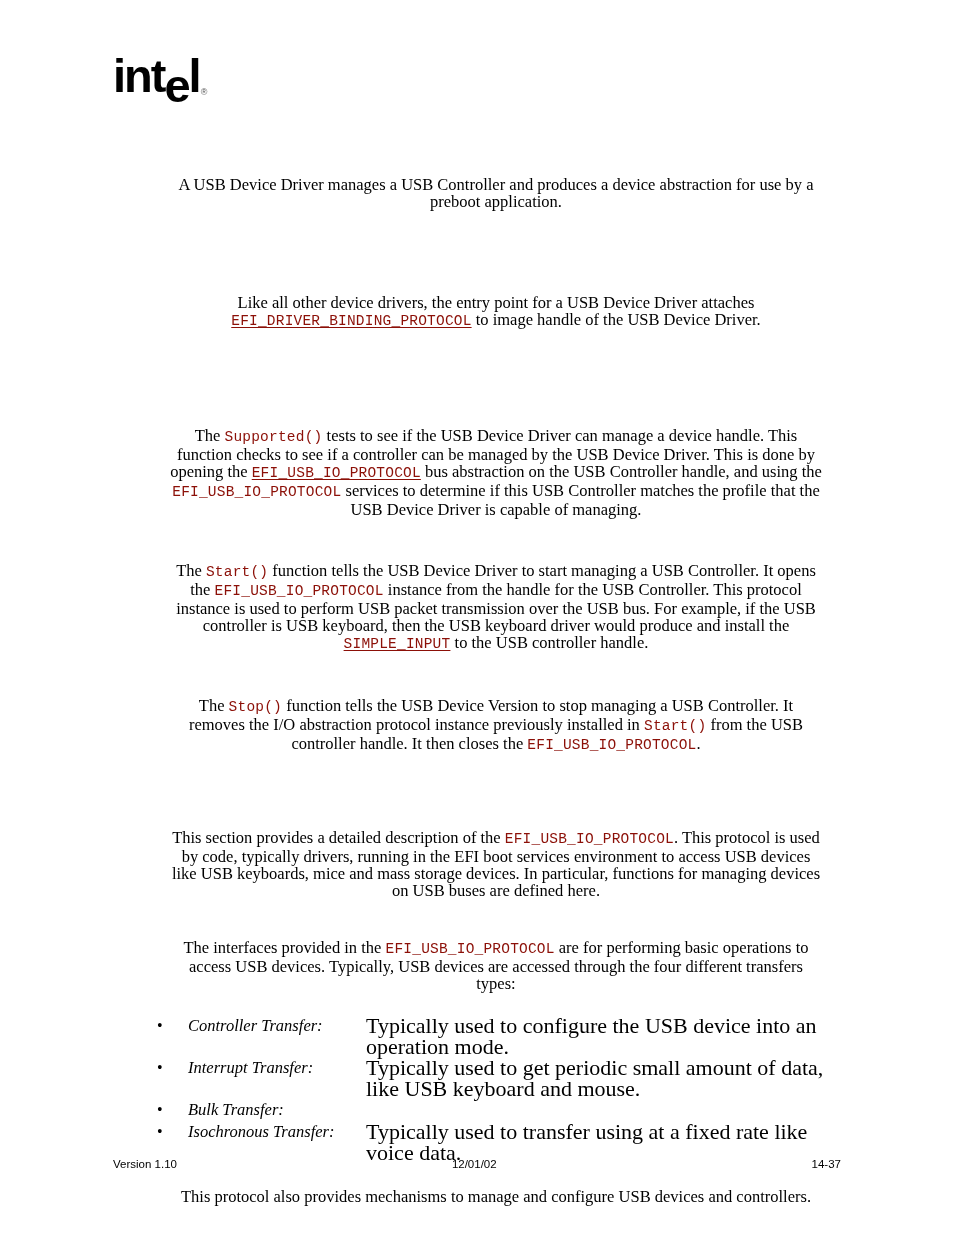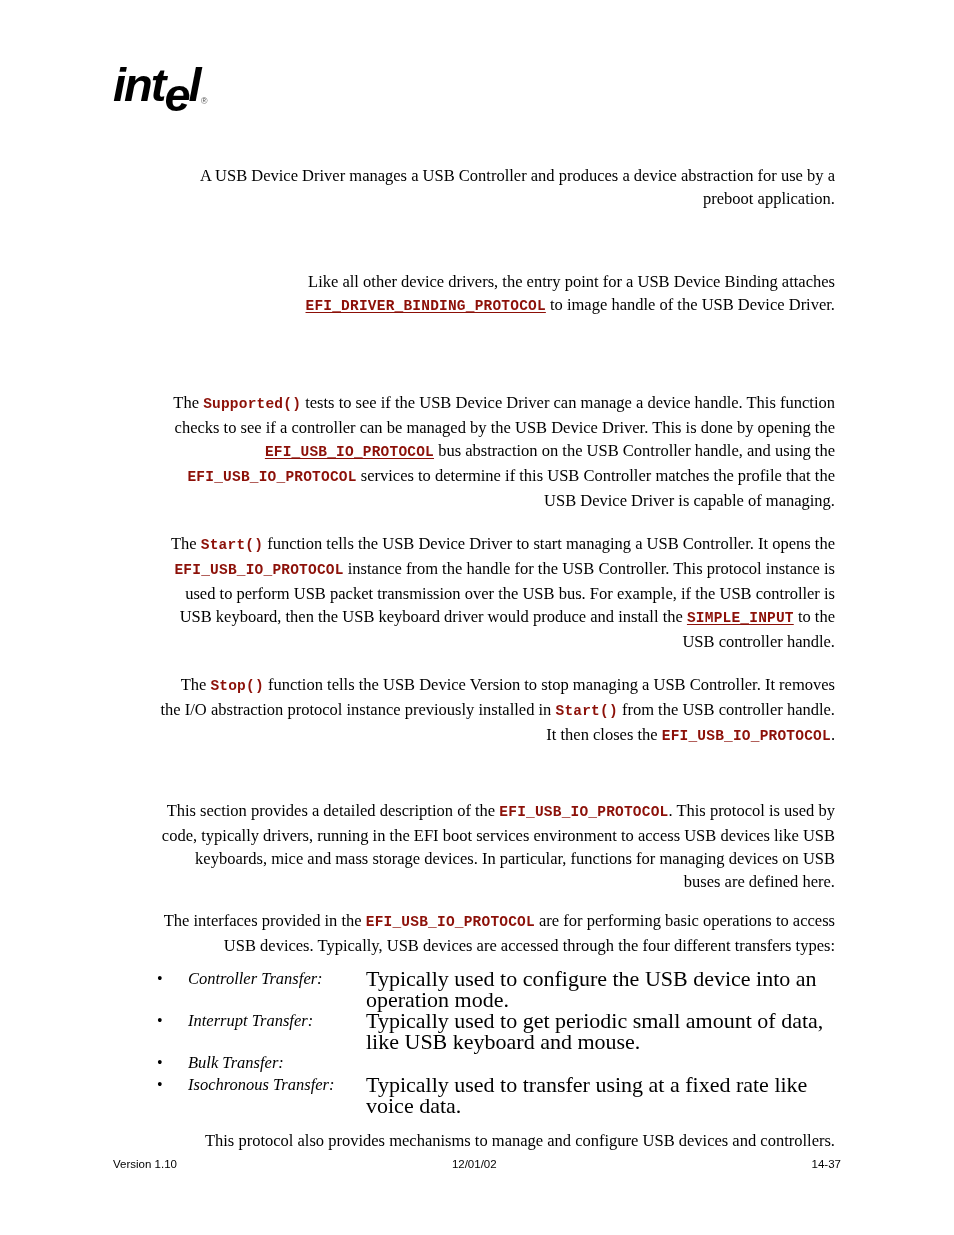--- a/index.html
+++ b/index.html
@@ -13,24 +13,23 @@
     position: relative;
     font-family: "Liberation Serif", "DejaVu Serif", serif;
     color: #000000;
     overflow: hidden;
   }
 
   
   #logo-block {
     position: absolute;
     left: 113px;
-    top: 61px;
+    top: 52px;
     width: 200px;
     height: 60px;
-    font-style: italic;
   }
   .logo-wordmark {
     font-family: "Liberation Sans", "DejaVu Sans", sans-serif;
     font-weight: bold;
     font-size: 47px;
     letter-spacing: -2px;
     color: #000000;
     line-height: 1;
     position: relative;
     display: inline-block;
@@ -57,34 +56,34 @@
   
   #content {
     position: absolute;
     left: 153px;
     top: 160px;
     width: 686px;
   }
 
   p.para {
     font-size: 16.5px;
-    line-height: 23px;
-    margin: 4px;
-    text-align: right;
+    line-height: 17px;
+    margin: 16px;
+    text-align: center;
   }
 
   .gap-xl { height: 52px; }
   .gap-l  { height: 43px; }
   .gap-m  { height: 22px; }
   .gap-s  { height: 12px; }
   .gap-xs { height: 8px; }
 
   code.efi {
     font-family: "Liberation Mono", "DejaVu Sans Mono", monospace;
-    font-weight: bold;
+    font-weight: normal;
     font-size: 14.5px;
     color: #8C1008;
     letter-spacing: 0.2px;
     white-space: nowrap;
   }
   code.efi.link {
     text-decoration: underline;
     text-underline-offset: 2px;
   }
 
@@ -149,21 +148,21 @@
 <div id="logo-block">
   <span class="logo-wordmark"><span>int</span><span class="logo-e">e</span><span>l</span><span class="logo-reg">®</span></span>
 </div>
 
 <div id="content">
 
   <p class="para"><span>A USB Device Driver manages a USB Controller and produces a device abstraction for use by a preboot application.</span></p>
 
   <div class="gap-xl"></div>
 
-  <p class="para"><span>Like all other device drivers, the entry point for a USB Device Binding attaches </span><code class="efi link">EFI_DRIVER_BINDING_PROTOCOL</code><span> to image handle of the USB Device Driver.</span></p>
+  <p class="para"><span>Like all other device drivers, the entry point for a USB Device Driver attaches </span><code class="efi link">EFI_DRIVER_BINDING_PROTOCOL</code><span> to image handle of the USB Device Driver.</span></p>
 
   <div class="gap-l"></div>
 
 
   <div class="gap-m"></div>
 
   <p class="para"><span>The </span><code class="efi">Supported()</code><span> tests to see if the USB Device Driver can manage a device handle.  This function checks to see if a controller can be managed by the USB Device Driver.  This is done by opening the </span><code class="efi link">EFI_USB_IO_PROTOCOL</code><span> bus abstraction on the USB Controller handle, and using the </span><code class="efi">EFI_USB_IO_PROTOCOL</code><span> services to determine if this USB Controller matches the profile that the USB Device Driver is capable of managing.</span></p>
 
   <div class="gap-s"></div>
 

